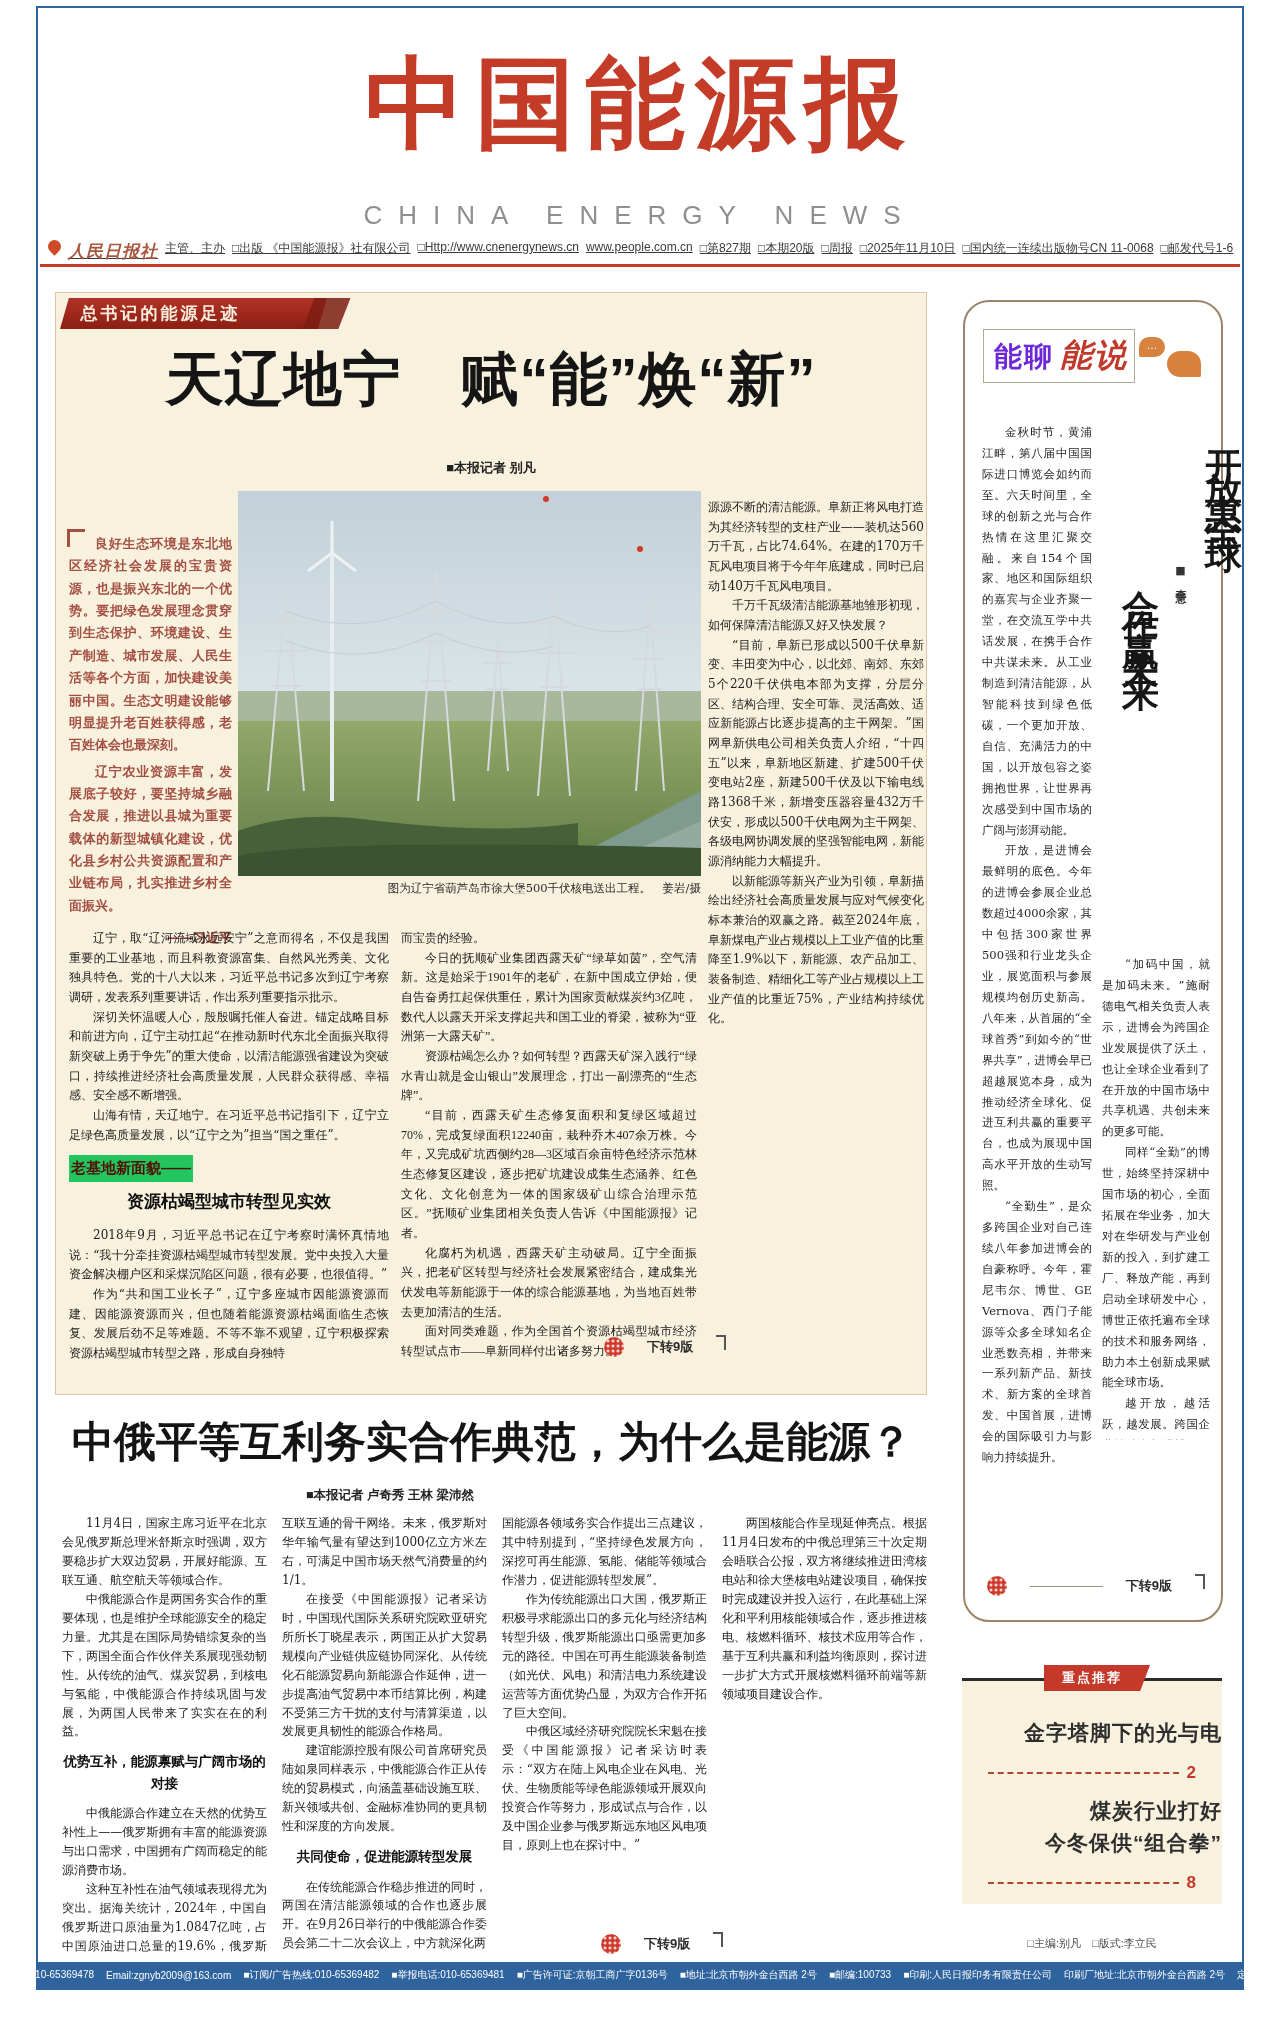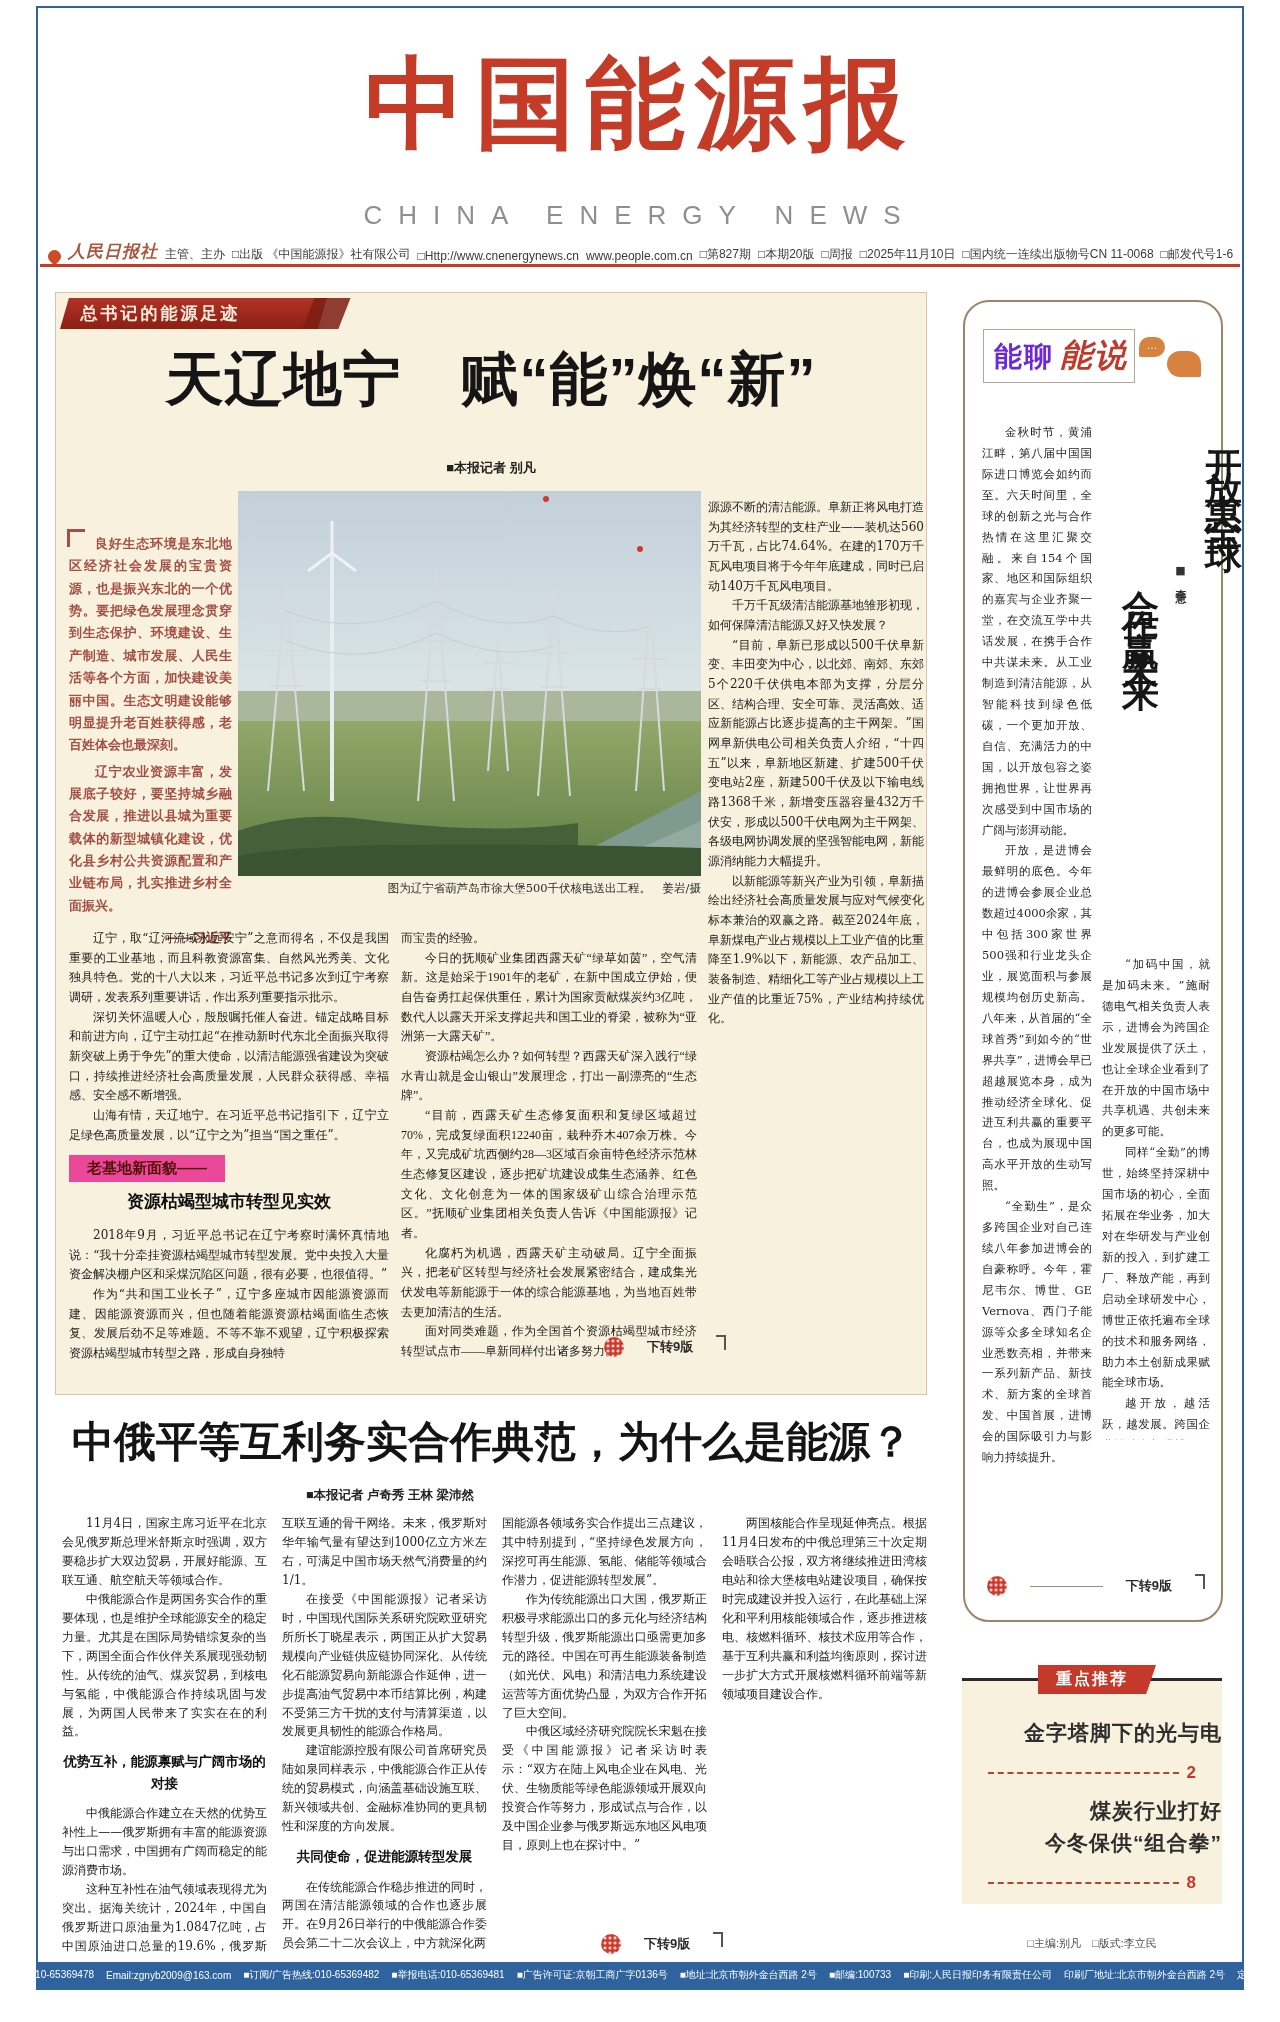--- a/index.html
+++ b/index.html
@@ -14,21 +14,21 @@
                 background: #2e639e; color: #fff; display: flex; align-items: center;
                 justify-content: center; gap: 12px; font-size: 10px; white-space: nowrap; }
 
   
   .masthead { left: 0; top: 48px; width: 1280px; text-align: center;
               font-family: "DejaVu Serif", serif; font-weight: 900; font-size: 100px;
               letter-spacing: 10px; color: #c43b28; line-height: 1.1; white-space: nowrap; }
   .eng-title { left: 0; top: 200px; width: 1280px; text-align: center; font-size: 26px;
                letter-spacing: 16px; color: #8f8f8f; font-weight: 500; }
   .info-line { left: 48px; top: 240px; width: 1190px; font-size: 12px; color: #3a3a3a;
-               display: flex; align-items: flex-end; gap: 7px; white-space: nowrap; }
+               display: flex; align-items: flex-start; gap: 7px; white-space: nowrap; text-decoration: underline; }
   .agency { font-family: "DejaVu Serif", serif; font-weight: 900; font-style: italic;
             font-size: 17px; color: #a8573c; letter-spacing: 1px; }
   .flame { width: 13px; height: 13px; background: #cf4b28;
            border-radius: 50% 50% 50% 0; transform: rotate(-45deg); display: inline-block; }
   .red-rule { left: 40px; top: 264px; width: 1200px; height: 3px; background: #c43b28; }
 
   
   .panel { left: 55px; top: 292px; width: 872px; height: 1103px;
            background: #f8f1dd; border: 1px solid #e0c3a6; }
   .banner { position: absolute; left: 4px; top: 5px; width: 258px; height: 31px;
@@ -56,22 +56,22 @@
            overflow: hidden; }
   .caption { position: absolute; left: 182px; top: 588px; width: 463px; text-align: right;
              font-family: "DejaVu Serif", serif; font-size: 11.5px; color: #2b2b2b; }
 
   .art { font-family: "DejaVu Serif", serif; font-size: 12px; line-height: 1.64;
          color: #1d1d1d; text-align: justify; overflow: hidden; }
   .art p { text-indent: 2em; }
   .col1 { position: absolute; left: 13px; top: 636px; width: 320px; height: 462px; }
   .col2 { position: absolute; left: 345px; top: 636px; width: 296px; height: 430px; font-family: Liberation Serif, serif; }
   .col3 { position: absolute; left: 652px; top: 205px; width: 216px; height: 893px; }
-  .tag  { display: inline-block; background: #ec4899; color: #531007; font-weight: bold;
-          font-size: 15px; padding: 1px 18px; margin: 10px 0 4px; text-indent: 0;
+  .tag  { display: inline-block; background: #22c55e; color: #531007; font-weight: bold;
+          font-size: 15px; padding: 1px 2px; margin: 10px 0 4px; text-indent: 0;
           font-family: "Liberation Sans", sans-serif; }
   .sub-big { text-align: center; font-weight: 900; font-size: 17px; margin: 2px 0 10px;
              color: #101010; text-indent: 0; font-family: "Liberation Sans", sans-serif; }
 
   
   .jump { display: flex; align-items: center; gap: 23px; }
   .seal { width: 20px; height: 20px; border-radius: 50%; flex: 0 0 20px;
           background-color: #cf382a;
           background-image: radial-gradient(#ffffff 1px, rgba(255,255,255,0) 1.5px);
           background-size: 5px 5px; background-position: 1.5px 1.5px; }
@@ -121,21 +121,21 @@
   .v-title .big.second { margin-top: 138px; }
   .v-title .v-byline { font-size: 11px; color: #333; letter-spacing: 3px;
                        margin: 142px 6px 0 6px; font-weight: bold; }
   .sb-right .sb-text { margin-top: 12px; height: 486px; }
   .sb-jump { position: absolute; left: 22px; top: 1272px; width: 218px; }
 
   
   .rec-box { left: 962px; top: 1678px; width: 260px; height: 226px; background: #f8f1dd;
              border-top: 3px solid #2b2b2b; }
   .rec-tab { position: absolute; left: 50%; top: -16px; transform: translateX(-50%);
-             background: #c5392b; color: #fff; font-weight: bold; font-size: 16px;
+             background: #c5392b; color: #fff; font-weight: bold; font-size: 13px;
              letter-spacing: 2px; padding: 4px 18px; white-space: nowrap; }
   .rec-tab::after { content: ""; position: absolute; right: -10px; top: 0; width: 14px;
                     height: 100%; background: #c5392b;
                     clip-path: polygon(0 0, 100% 0, 30% 100%, 0 100%); }
   .rec-title { position: absolute; width: 100%; text-align: right; font-weight: 900;
                color: #2e2e2e; font-size: 21px; letter-spacing: 1px;
                font-family: "Liberation Sans", sans-serif; }
   .rec-dots { position: absolute; left: 26px; width: 208px; display: flex;
               align-items: center; gap: 8px; }
   .dash { flex: 1; border-top: 2px dashed #b5452f; }

